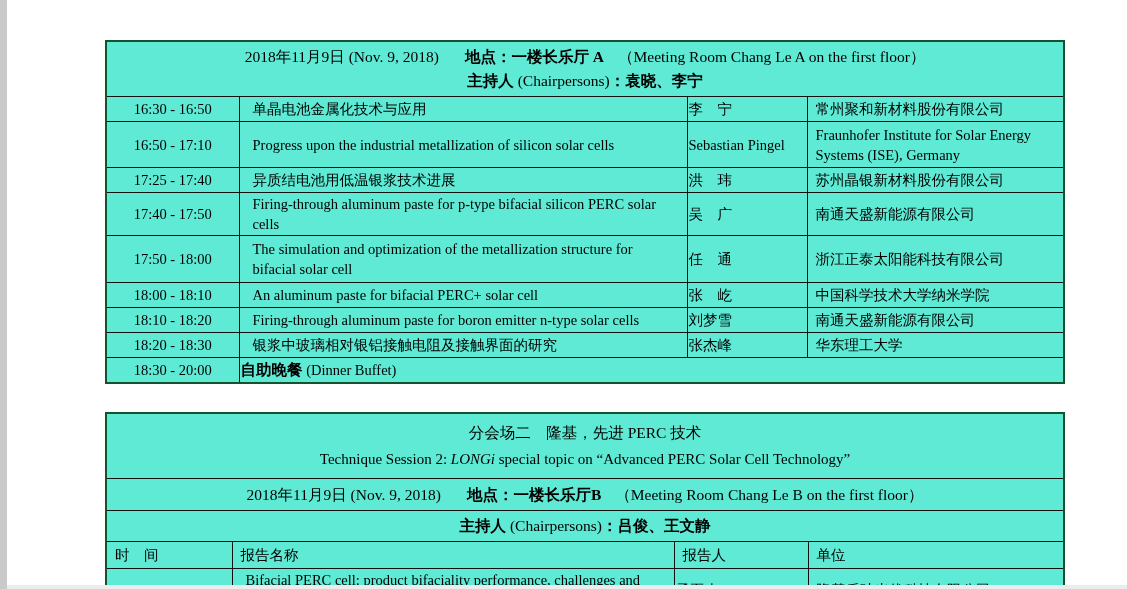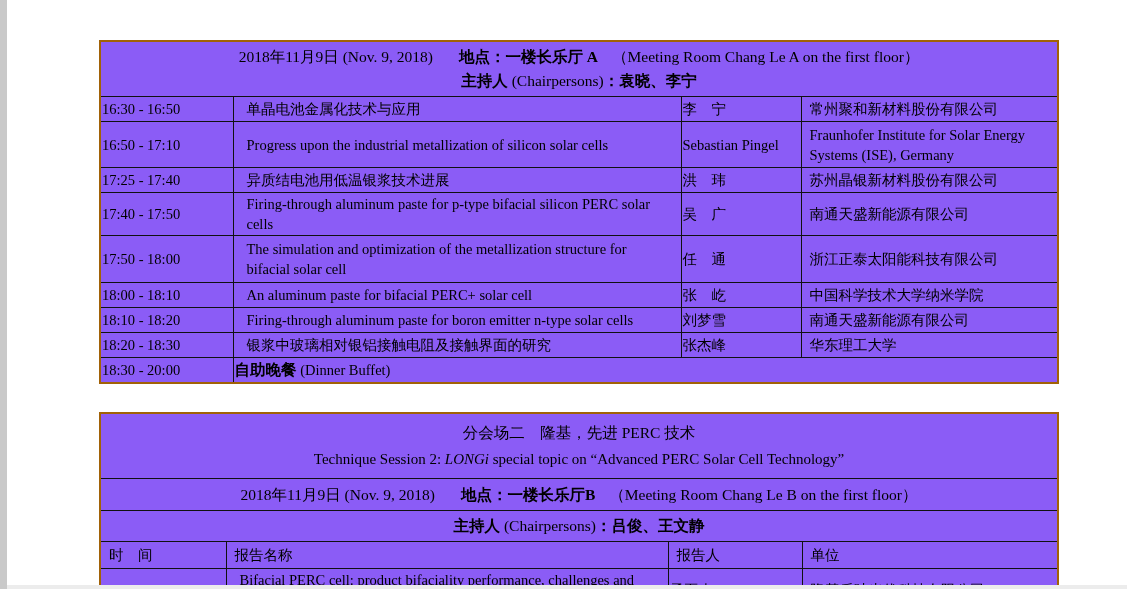--- a/index.html
+++ b/index.html
@@ -5,28 +5,28 @@
   html,body { margin:0; padding:0; background:#fff; }
   .screen {
     position:relative; width:1127px; height:589px; background:#ffffff;
     overflow:hidden; font-family:"Liberation Serif", serif; color:#000;
   }
   .left-strip  { position:absolute; left:0; top:0; width:7px; height:589px; background:#c9c9c9; }
   .bottom-strip{ position:absolute; left:7px; right:0; bottom:0; height:4px; background:#ececec; }
 
   table.sched {
     position:absolute; border-collapse:collapse; table-layout:fixed;
-    width:958px; left:99px; background:#8b5cf6;
-    border:2px solid #a16207;
+    width:958px; left:105px; background:#5eead4;
+    border:2px solid #14532d;
   }
   table.t1 { top:40px; }
   table.t2 { top:412px; }
   table.sched td { border:1px solid #111; font-size:14.5px; line-height:20px; overflow:hidden; }
 
-  td.c-time  { text-align:left;margin-top:35px; }
+  td.c-time  { text-align:center;margin-top:35px; }
   td.c-title { padding:1px 13px; }
   td.c-spk   { text-align:left; }
   td.c-org   { padding:1px 8px; }
 
   td.head-cell { text-align:center; padding:2px 4px; }
   .hline { font-size:15.5px; line-height:24px; white-space:nowrap; }
   .b { font-weight:700; }
   .gap-l { margin-left:26px; }
   .gap-s { margin-left:14px; }
 

